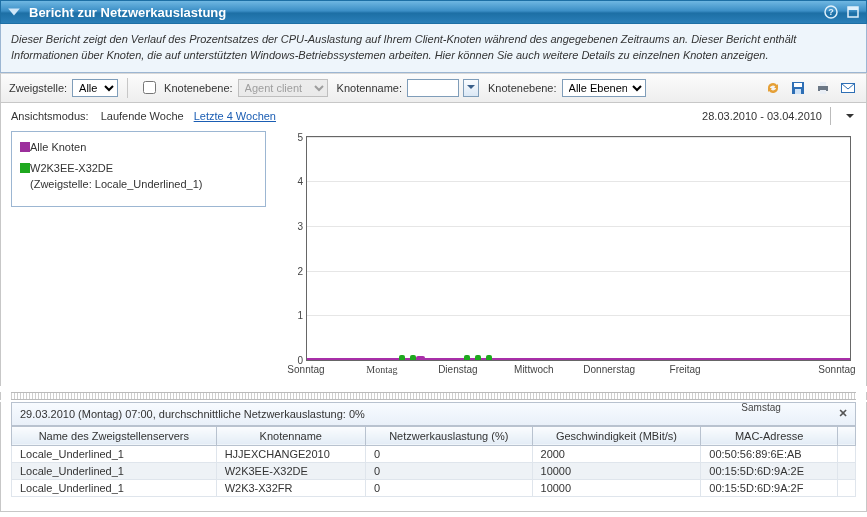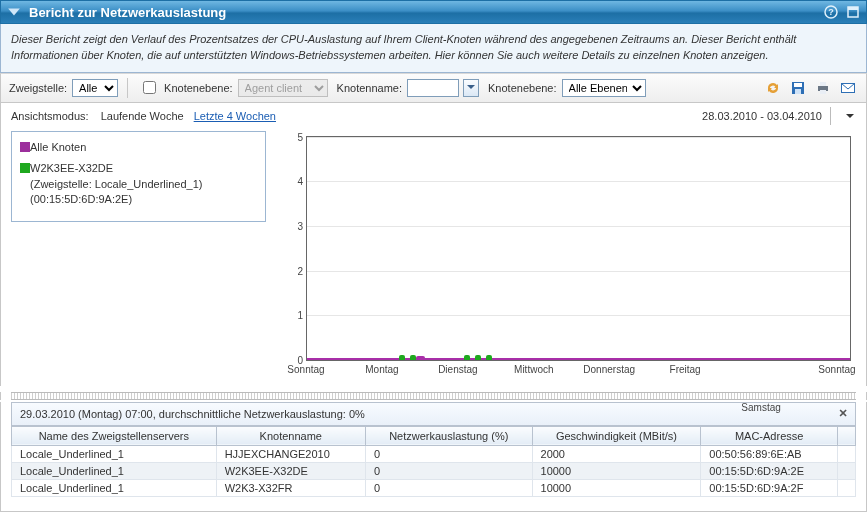--- a/index.html
+++ b/index.html
@@ -221,21 +221,20 @@
   <div class="legend">
     <div class="legend-item">
       <div class="swatch" style="background:#9c2f9c;"></div>
       <div>Alle Knoten</div>
     </div>
     <div class="legend-item">
       <div class="swatch" style="background:#1fa81f;"></div>
       <div>
         <div>W2K3EE-X32DE</div>
         <div>(Zweigstelle: Locale_Underlined_1)</div>
-        <div>(00:15:5D:6D:9A:2E)</div>
       </div>
     </div>
   </div>
 
   <div class="chart-wrap">
     <div class="ylabel">Netzwerkauslastung (%)</div>
     <div class="plot">
 
       <div class="grid-h" style="top:0%;"></div>
         <div class="tick-y" style="top:0%;">5</div>
@@ -253,21 +252,21 @@
       <div class="data-purple" style="left:0; right:0;"></div>
       <div class="bump-g" style="left:17%;"></div>
       <div class="bump-g" style="left:19%;"></div>
       <div class="bump-p" style="left:20%;"></div>
       <div class="bump-g" style="left:29%;"></div>
       <div class="bump-g" style="left:31%;"></div>
       <div class="bump-g" style="left:33%;"></div>
     </div>
     <div class="xlabels">
       <div class="xl" style="left:0%;">Sonntag</div>
-      <div class="xl" style="left:14.3%;">Montag</div>
+      <div class="xl" style="left:14.3%;font-family:Liberation Serif, serif;">Montag</div>
       <div class="xl" style="left:28.6%;">Dienstag</div>
       <div class="xl" style="left:42.9%;">Mittwoch</div>
       <div class="xl" style="left:57.1%;">Donnerstag</div>
       <div class="xl" style="left:71.4%;">Freitag</div>
       <div class="xl" style="left:85.7%;margin-top:38px;">Samstag</div>
       <div class="xl" style="left:100%;">Sonntag</div>
     </div>
   </div>
 </div>
 

